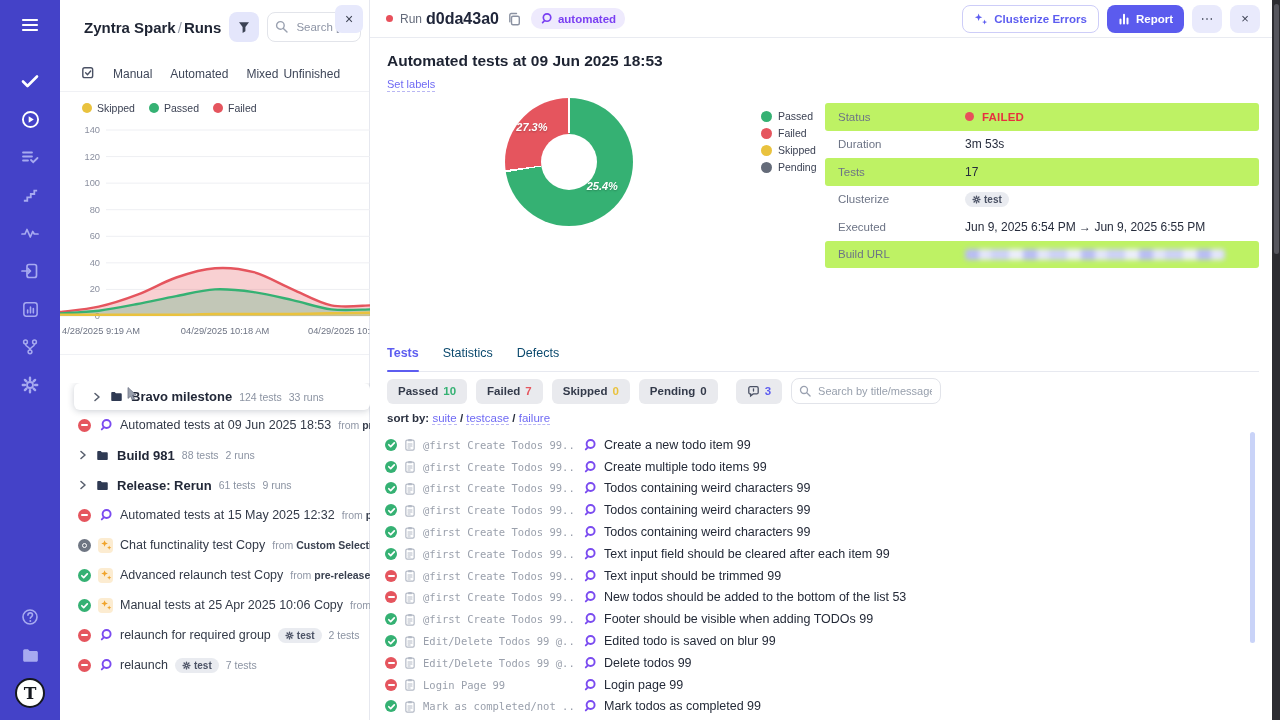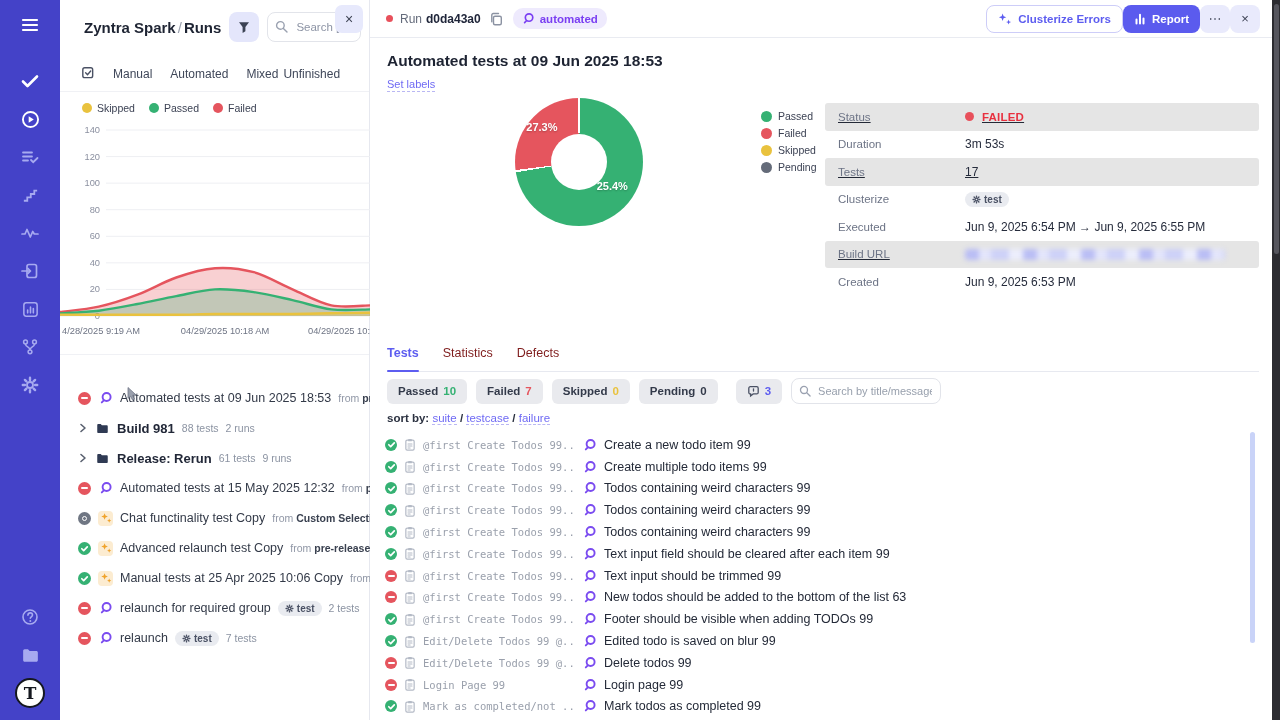--- a/index.html
+++ b/index.html
@@ -51,54 +51,54 @@
   
   .tico { width:15px; height:15px; border-radius:4px; display:inline-flex; align-items:center; justify-content:center; flex:none; }
   .tico.mixed { background:#fcecd1; }
   .tico.merged { background:#dcebfd; color:#3f7fe8; font-size:11px; font-weight:bold; font-family:"DejaVu Sans", sans-serif; }
 
   
   .main { position:absolute; left:370px; top:0; width:902px; height:720px; background:#fff; }
   .topbar { height:38px; display:flex; align-items:center; padding:0 12px 0 16px; border-bottom:1px solid #e9ebf1; }
   .topbar .rdot { width:7px; height:7px; border-radius:50%; background:#e8505b; margin-right:7px; }
   .run-lbl { font-size:12px; color:#636a7a; margin-right:4px; }
-  .run-id { font-size:12px; font-weight:700; color:#20263a; margin-right:8px; }
+  .run-id { font-size:16px; font-weight:700; color:#20263a; margin-right:8px; }
   .copy-btn { background:none; border:none; cursor:pointer; display:flex; margin-right:10px; padding:0; }
   .auto-badge { display:inline-flex; align-items:center; gap:5px; background:#eeeafd; border-radius:10px; height:21px; padding:0 9px; color:#7a3ff2; font-size:11.5px; font-weight:600; }
-  .tb-right { margin-left:auto; display:flex; align-items:center; }
+  .tb-right { margin-left:auto; display:flex; align-items:center; gap:8px; }
   .btn-outline { height:28px; border:1px solid #cdcdf8; background:#fff; border-radius:8px; color:#5d5df0; font-size:11.5px; font-weight:600; display:inline-flex; align-items:center; gap:6px; padding:0 11px; cursor:pointer; font-family:inherit; }
   .btn-primary { height:28px; border:none; background:#5b5bee; border-radius:8px; color:#fff; font-size:11.5px; font-weight:600; display:inline-flex; align-items:center; gap:6px; padding:0 11px; cursor:pointer; font-family:inherit; }
   .btn-soft { height:28px; min-width:30px; border:none; background:#e9eafc; border-radius:8px; color:#3c4254; font-size:13px; display:inline-flex; align-items:center; justify-content:center; cursor:pointer; padding:0 8px; font-family:inherit; }
 
   .content { position:relative; padding:0; }
   .run-title { position:absolute; left:17px; top:14px; font-size:15.5px; font-weight:700; color:#1d2332; }
   .set-labels { position:absolute; left:17px; top:40px; font-size:11px; color:#6f6af4; border-bottom:1px dashed #b9b7f3; cursor:pointer; padding-bottom:1px; }
 
   
-  .donut-wrap { position:absolute; left:145px; top:60px; width:128px; height:128px; }
+  .donut-wrap { position:absolute; left:135px; top:60px; width:128px; height:128px;font-style:italic; }
   .donut { width:128px; height:128px; border-radius:50%; position:relative; }
   .donut::after { content:''; position:absolute; inset:36px; background:#fff; border-radius:50%; }
   .d-lab { position:absolute; color:#fff; font-size:11px; font-weight:700; text-shadow:0 1px 2px rgba(0,0,0,.25); transform:translate(-50%,-50%); z-index:2; }
   .donut-legend { position:absolute; left:391px; top:72px; display:flex; flex-direction:column; gap:5px; }
   .donut-legend .li { display:flex; align-items:center; gap:6px; font-size:10.5px; color:#3c4254; }
 
   
   .details { position:absolute; left:455px; top:65px; width:434px; }
   .drow { display:flex; align-items:center; min-height:27.5px; border-radius:3px; }
-  .drow.stripe { background:#e5e5e5;text-decoration:underline; }
+  .drow.stripe { background:#bef264; }
   .dlabel { width:140px; padding-left:13px; font-size:11.5px; color:#6d7486; flex:none; }
   .dval { font-size:12px; color:#262c3c; font-weight:500; display:flex; align-items:center; gap:6px; }
   .dval.failed { color:#e8303f; font-weight:800; font-size:11.5px; letter-spacing:.2px; }
   .dval.failed .sdot { width:9px; height:9px; border-radius:50%; background:#e8505b; display:inline-block; margin-right:2px; }
   .dval a { color:#6f6af4; text-decoration:none; border-bottom:1px dashed #b9b7f3; font-weight:500; }
   .redact { width:260px; height:11px; border-radius:3px; filter:blur(2.5px); background:repeating-linear-gradient(90deg,#b9bdf5 0 14px,#e3e5fb 14px 26px,#cdd1f8 26px 44px,#eceefc 44px 58px); }
 
   
   .sec-tabs { position:absolute; left:17px; top:308px; right:13px; display:flex; gap:24px; border-bottom:1px solid #e7e9f0; height:26px; }
-  .sec-tab { font-size:12.5px; color:#7f1d1d; cursor:pointer; padding-bottom:8px; position:relative; }
+  .sec-tab { font-size:12.5px; color:#0c4a6e; cursor:pointer; padding-bottom:8px; position:relative; }
   .sec-tab.active { color:#5d5df0; font-weight:600; }
   .sec-tab.active::after { content:''; position:absolute; left:0; right:0; bottom:-1px; height:2px; background:#5d5df0; border-radius:2px; }
   .chips { position:absolute; left:17px; top:340px; display:flex; gap:9px; align-items:center; }
   .chip { height:25px; background:#e9eaee; border:none; border-radius:6px; font-size:11.5px; font-weight:600; color:#333a4a; display:inline-flex; align-items:center; gap:5px; padding:0 11px; cursor:pointer; font-family:inherit; }
   .chip .cnt { font-weight:700; }
   .chip-search { position:relative; }
   .chip-search input { width:150px; height:26px; border:1px solid #e2e4ea; border-radius:8px; padding:0 8px 0 26px; font-size:11px; color:#3c4254; outline:none; font-family:inherit; }
   .chip-search input::placeholder { color:#98a0ad; }
   .chip-search .sic { position:absolute; left:8px; top:7px; }
   .sortrow { position:absolute; left:17px; top:374px; font-size:11.5px; color:#2b3140; font-weight:600; }
@@ -273,20 +273,35 @@
           <text x="248" y="218" font-size="9.3" fill="#6e7484" font-family="Liberation Sans,sans-serif">04/29/2025 10:</text>
         </svg>
       </div>
   </div>
   <span class="cursor-ov">
       <svg width="14" height="15" viewBox="0 0 14 15">
         <path d="M3 1.5l8 7.4-3.5.4 2 3.8-2 1-1.9-3.9L3 12.4z" fill="#9aa0ad" stroke="#6f7585" stroke-width=".8"></path>
       </svg>
     </span>
   <div class="p-runs" id="runs-list">
+      <div class="run-row card">
+        <span class="chev">
+          <svg width="10" height="10" viewBox="0 0 10 10">
+            <path d="M3 1.5l4 3.5-4 3.5" stroke="currentColor" stroke-width="1.6" fill="none" stroke-linecap="round" stroke-linejoin="round"></path>
+          </svg>
+        </span>
+        <span class="icn">
+          <svg width="15" height="15" viewBox="0 0 20 20">
+            <path d="M3 5.5c0-.8.6-1.5 1.4-1.5h3.2l1.6 1.8h6.4c.8 0 1.4.6 1.4 1.4v7.3c0 .8-.6 1.5-1.4 1.5H4.4c-.8 0-1.4-.7-1.4-1.5z" fill="#2f3a53"></path>
+          </svg>
+        </span>
+        <span class="f-title">Bravo milestone</span>
+        <span class="meta">124 tests</span>
+        <span class="meta">33 runs</span>
+      </div>
       <div class="run-row">
         <span class="st" style="background:#e5555e">
           <span class="minus"></span>
         </span>
         <span class="tico">
           <svg width="14" height="14" viewBox="0 0 14 14">
             <circle cx="7.6" cy="6" r="4" stroke="#7a4bf0" stroke-width="1.9" fill="none"></circle>
             <path d="M2.8 11.4l2-2" stroke="#7a4bf0" stroke-width="1.9" stroke-linecap="round"></path>
           </svg>
         </span>
@@ -512,24 +527,20 @@
         <div class="drow">
           <span class="dlabel">Executed</span>
           <span class="dval">Jun 9, 2025 6:54 PM → Jun 9, 2025 6:55 PM</span>
         </div>
         <div class="drow stripe">
           <span class="dlabel">Build URL</span>
           <span class="dval">
             <span class="redact"></span>
           </span>
         </div>
-        <div class="drow">
-          <span class="dlabel">Created</span>
-          <span class="dval">Jun 9, 2025 6:53 PM</span>
-        </div>
       </div>
 
     <div class="sec-tabs" id="sec-tabs">
         <span class="sec-tab active">Tests</span>
         <span class="sec-tab">Statistics</span>
         <span class="sec-tab">Defects</span>
       </div>
 
     <div class="chips">
       <span id="chips"><button class="chip" style="margin-right:9px">Passed <span class="cnt" style="color:#35b173">10</span></button><button class="chip" style="margin-right:9px">Failed <span class="cnt" style="color:#e5555e">7</span></button><button class="chip" style="margin-right:9px">Skipped <span class="cnt" style="color:#e9c23e">0</span></button><button class="chip" style="margin-right:9px">Pending <span class="cnt" style="color:#333a4a">0</span></button></span>
@@ -717,21 +728,21 @@
               <path d="M4.3 6.5h4.4M4.3 8.7h4.4M4.3 10.9h2.4" stroke="#b4bac6" stroke-width="1.1" stroke-linecap="round"></path>
             </svg>
           </span>
           <span class="suite">@first Create Todos 99...</span>
           <span class="tico">
             <svg width="14" height="14" viewBox="0 0 14 14">
               <circle cx="7.6" cy="6" r="4" stroke="#7a4bf0" stroke-width="1.9" fill="none"></circle>
               <path d="M2.8 11.4l2-2" stroke="#7a4bf0" stroke-width="1.9" stroke-linecap="round"></path>
             </svg>
           </span>
-          <span class="ttitle">New todos should be added to the bottom of the list 63</span>
+          <span class="ttitle">New todos should be added to the bottom of the list 53</span>
         </div>
         <div class="trow">
           <span class="st" style="background:#35b173">
             <svg width="9" height="9" viewBox="0 0 10 10">
               <path d="M2 5.3l2.1 2.1L8.1 3.2" stroke="#fff" stroke-width="1.9" fill="none" stroke-linecap="round" stroke-linejoin="round"></path>
             </svg>
           </span>
           <span class="icn">
             <svg width="12" height="13" viewBox="0 0 13 14">
               <rect x="2" y="2.2" width="9" height="11" rx="1.5" stroke="#b4bac6" stroke-width="1.3" fill="none"></rect>

